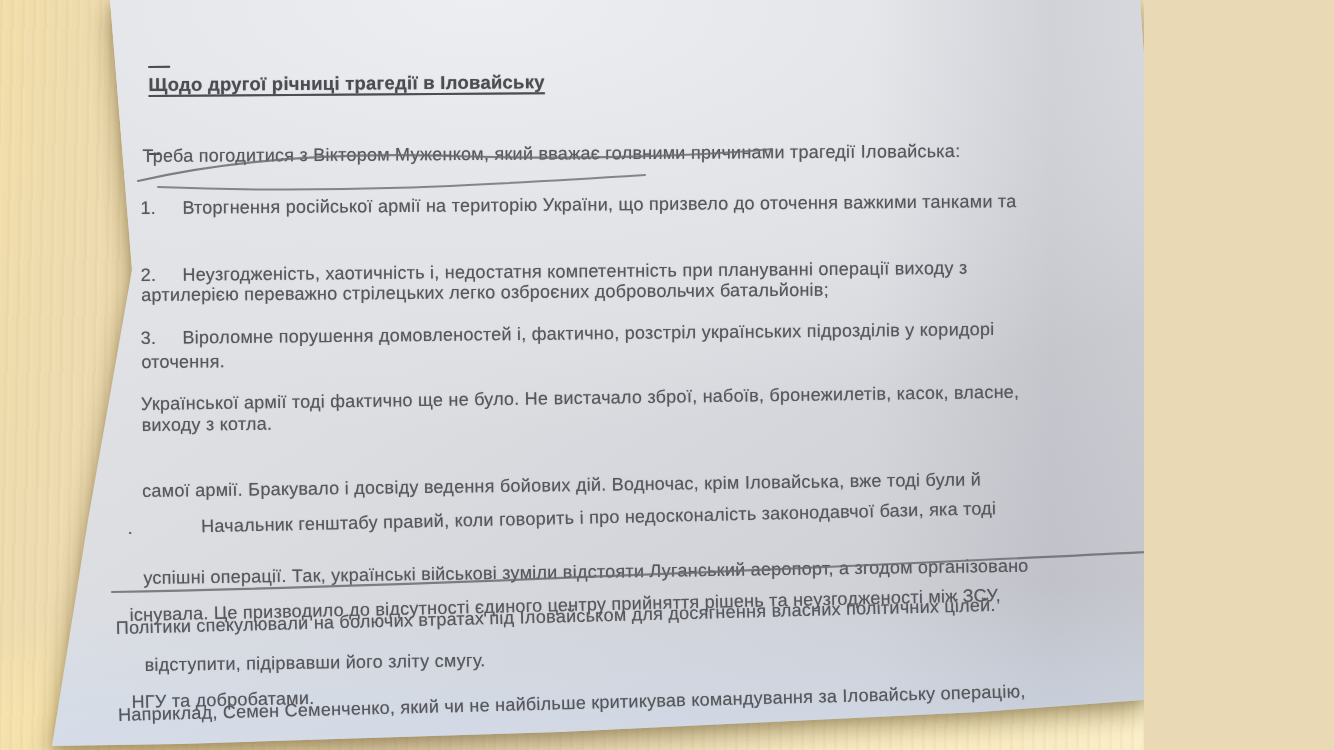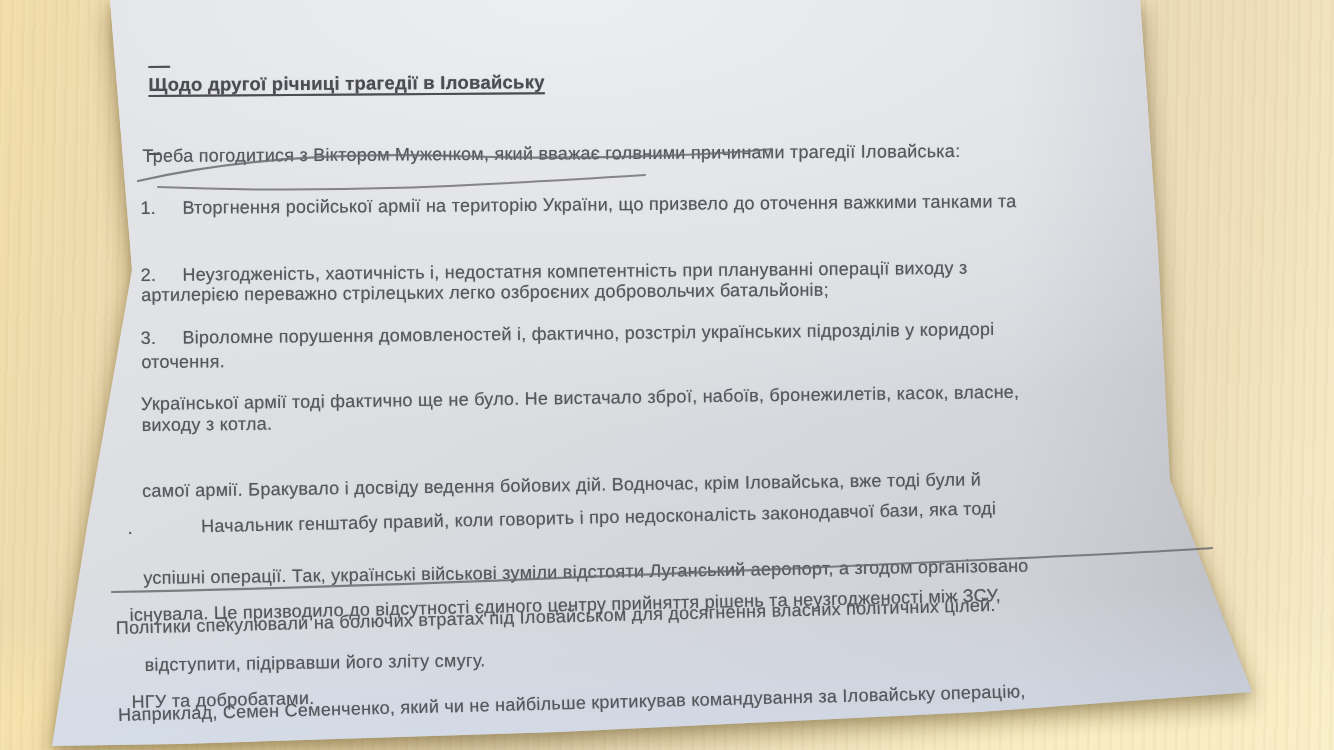--- a/index.html
+++ b/index.html
@@ -1,17 +1,17 @@
 <!DOCTYPE html>
 <html><head>
 <meta charset="utf-8">
 <style>
   html,body{margin:0;padding:0;background:#e9d9b4;}
   .stage{
-    position:relative;width:1334px;height:750px;overflow:hidden;
+    position:relative;width:1144px;height:750px;overflow:hidden;
     font-family:"Liberation Sans",sans-serif;
   }
   
   .desk{
     position:absolute;inset:0;
     background:
       radial-gradient(60% 22% at 76% 96%, rgba(255,243,200,0.95), rgba(255,243,200,0) 70%),
       radial-gradient(38% 18% at 6% 96%, rgba(248,228,170,0.85), rgba(248,228,170,0) 75%),
       linear-gradient(100deg,#f2dea9 0%,#eedbae 8%,#e9d9b6 45%,#e6d6b5 70%,#efe0ba 88%,#f7ecc8 100%);
   }

